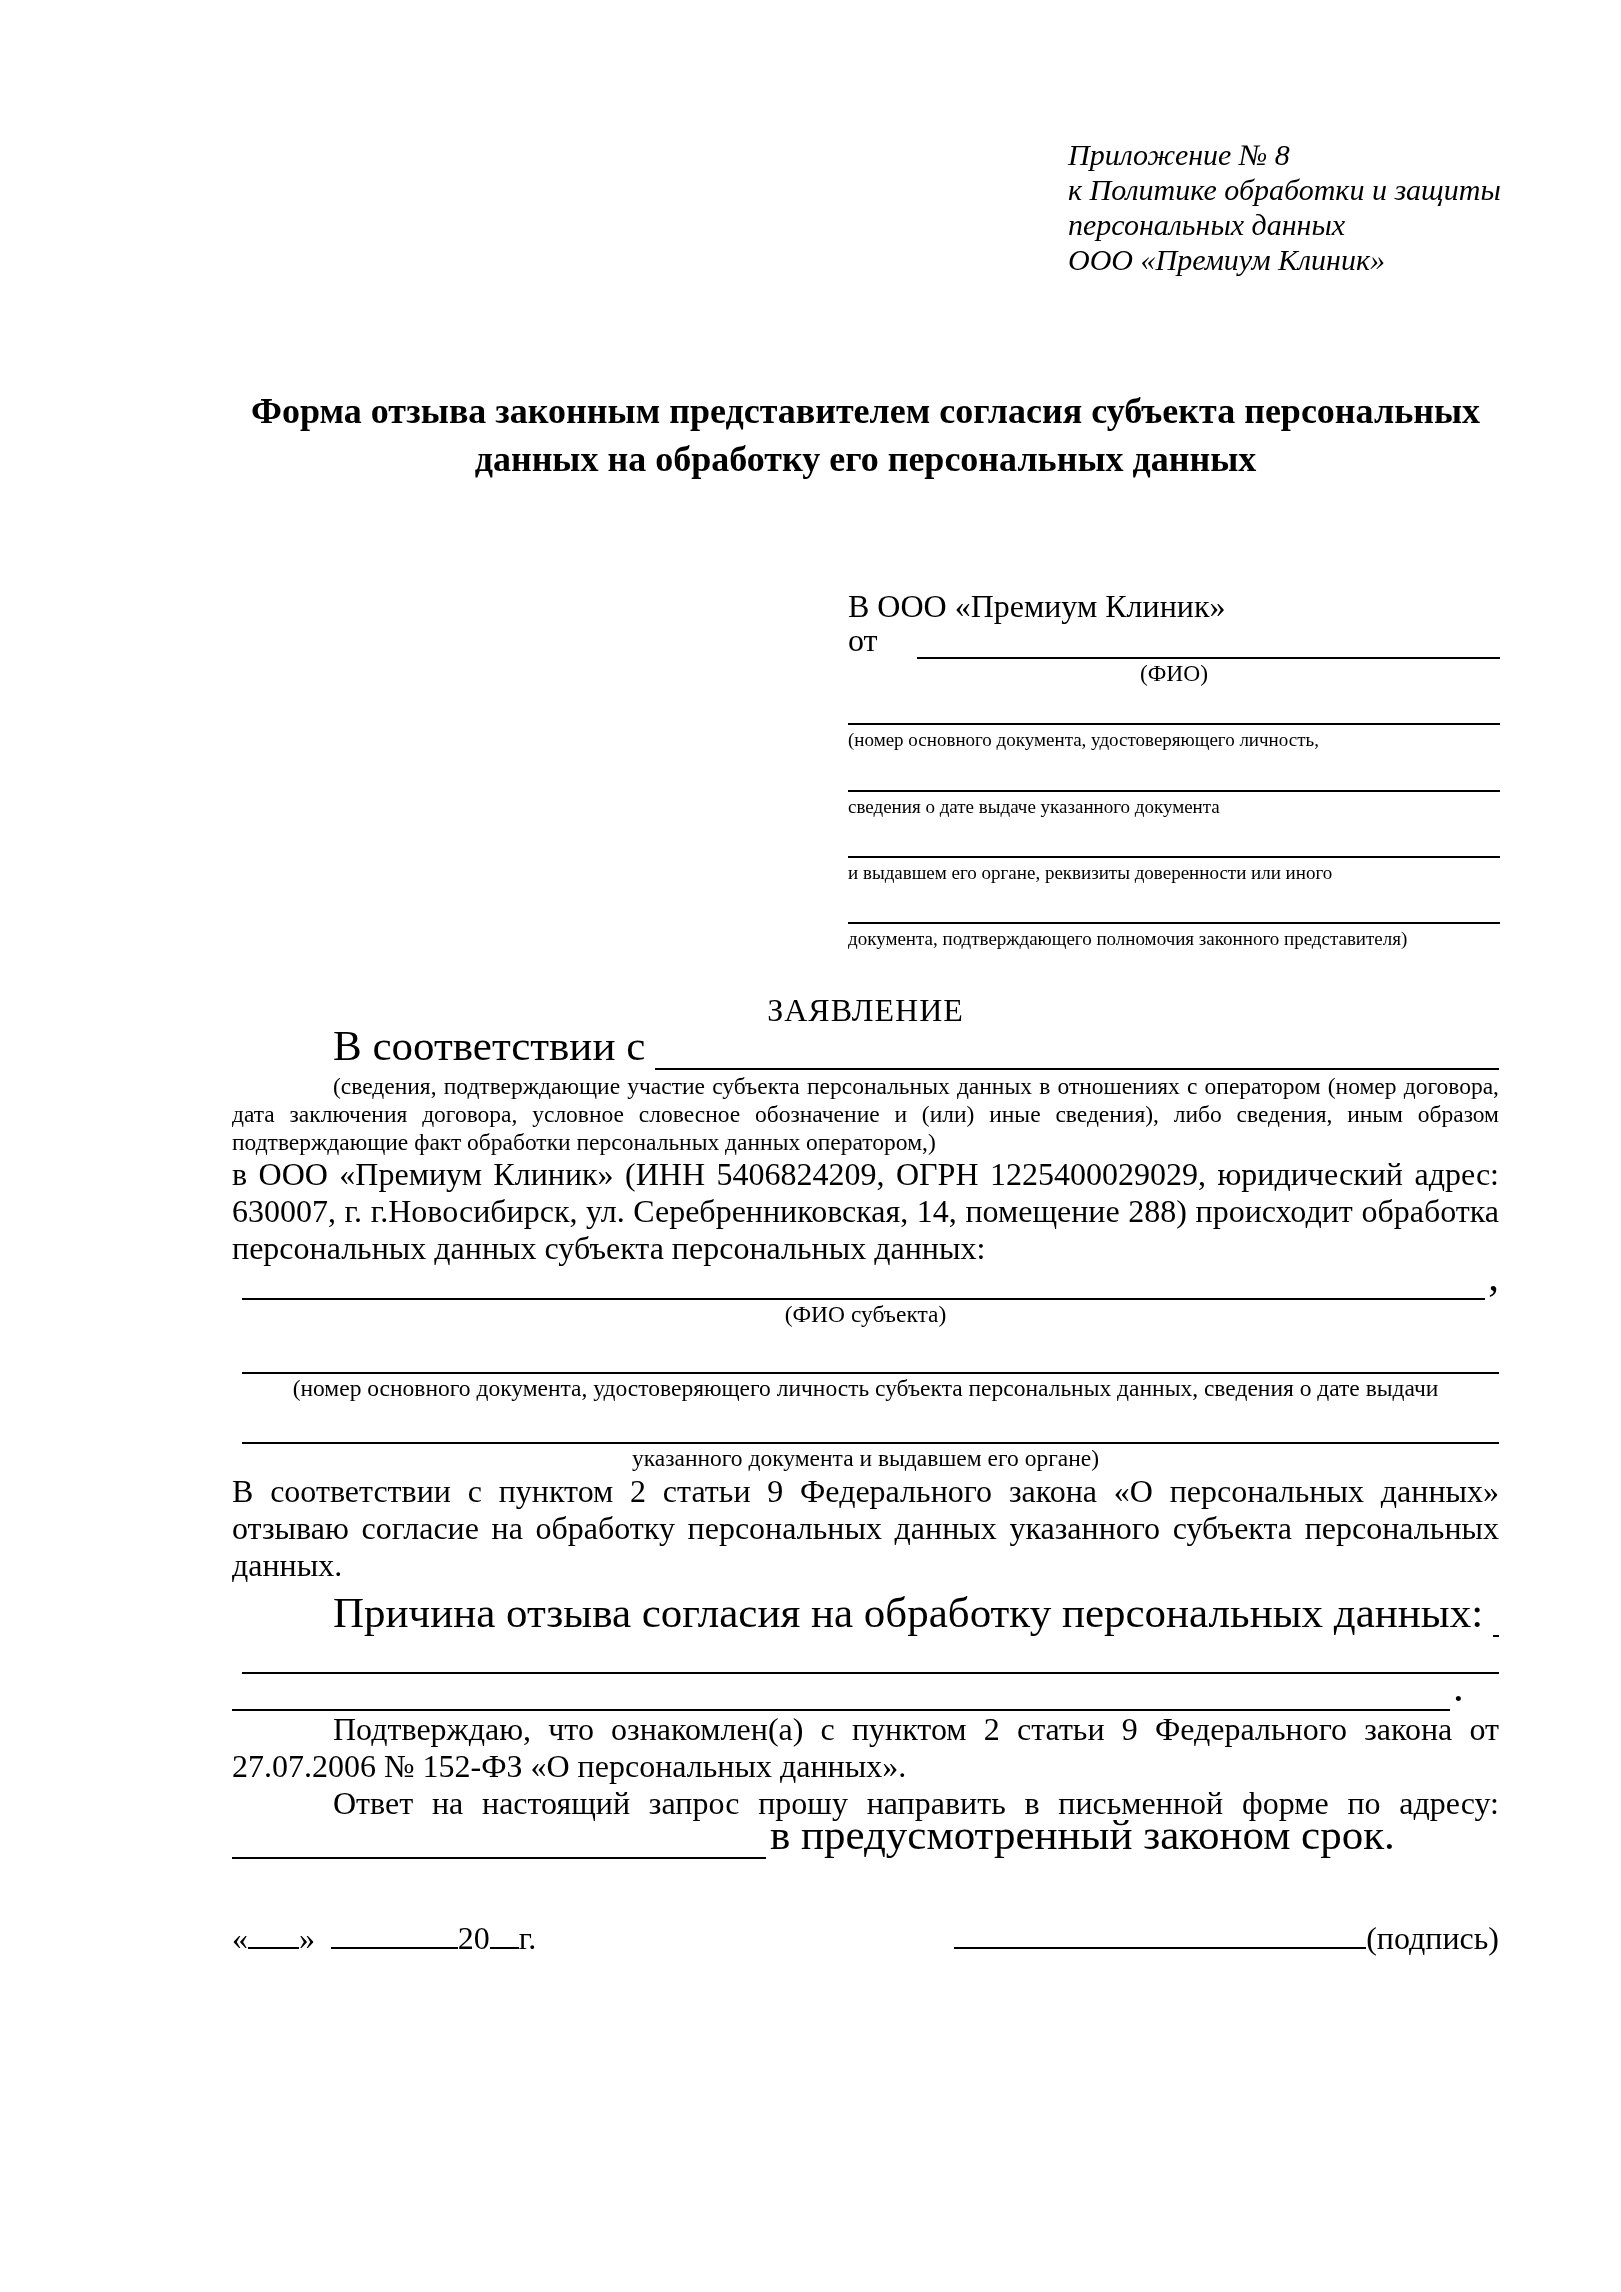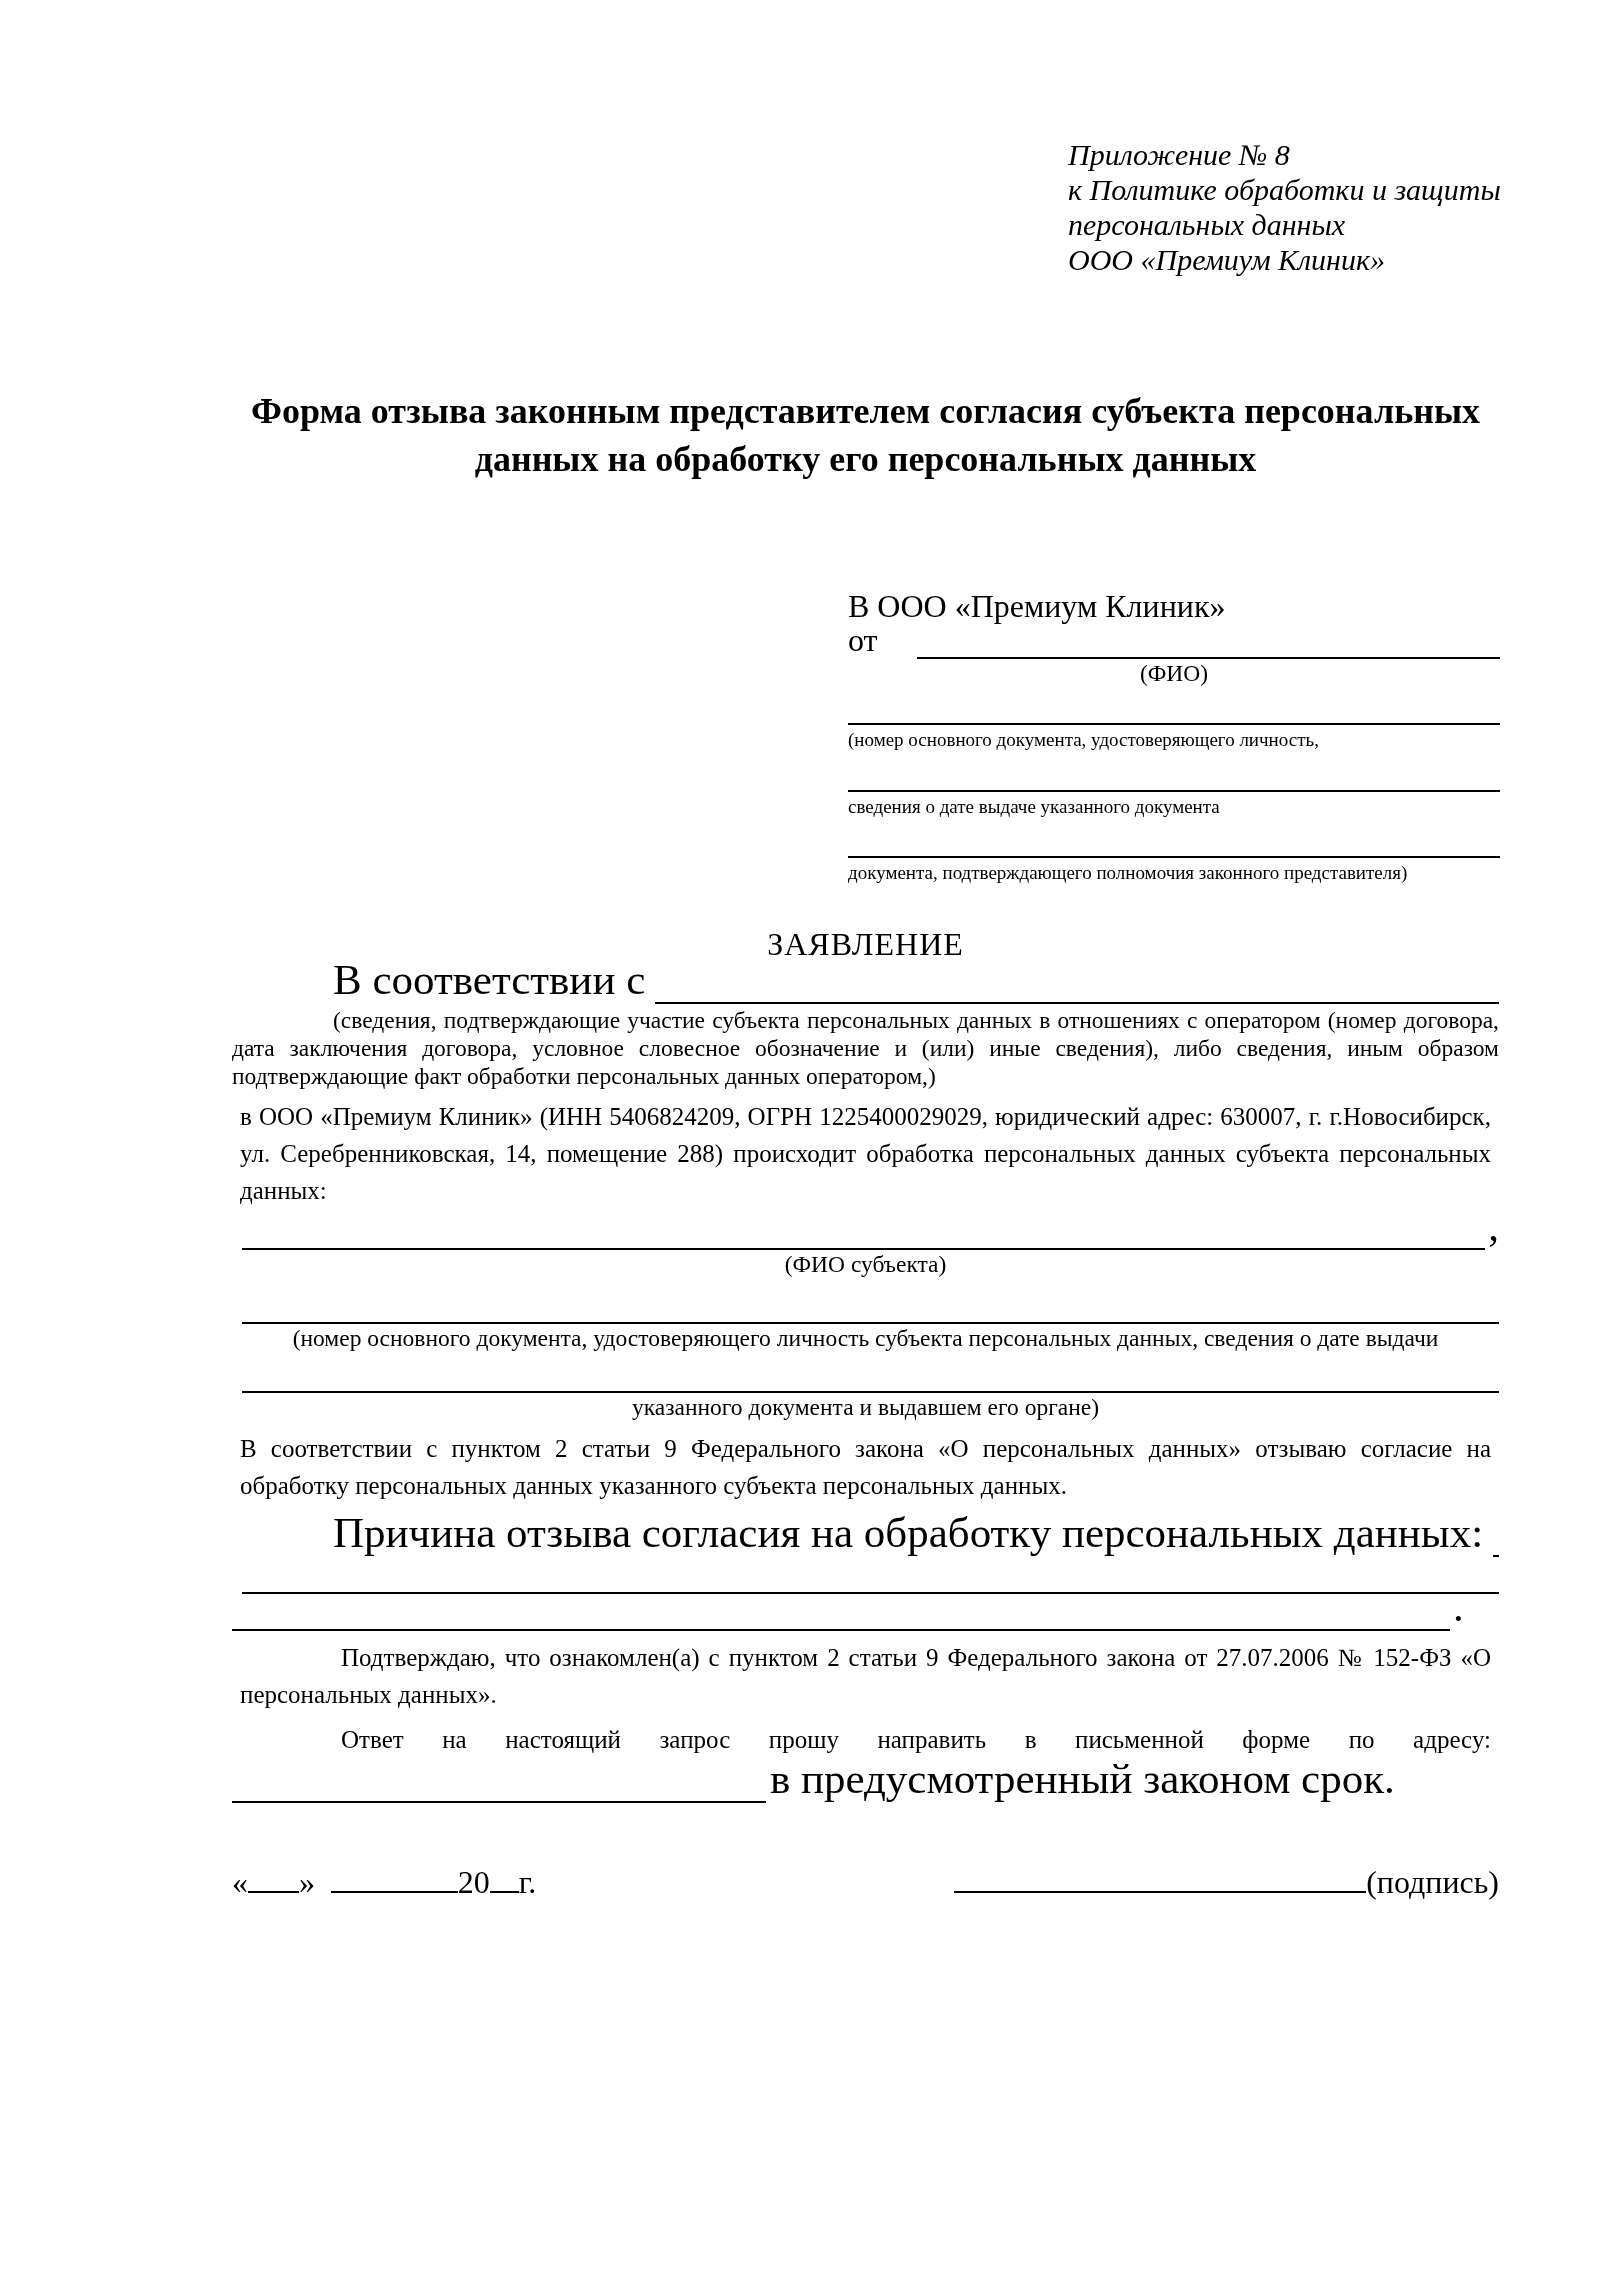--- a/index.html
+++ b/index.html
@@ -27,21 +27,21 @@
   .fld{margin-top:11.8px;}
   .fld-line{height:23.5px;border-bottom:2.9px solid #000;}
   .fld-cap{font-size:19px;line-height:29px;text-align:left;white-space:nowrap;}
   
   .heading{margin-top:37px;font-size:32px;line-height:41px;text-align:center;letter-spacing:1px;}
   .flex-row{display:flex;align-items:flex-end;font-size:43px;}
   .intro-row{height:39px;padding-left:101px;}
   .flex-row .label{white-space:nowrap;}
   .flex-row .fill{margin-left:9.8px;}
   .small-par{margin:2px 0 0 0;font-size:23.5px;line-height:28px;text-align:justify;text-indent:101px;}
-  .par{margin:8px;font-size:25px;line-height:37px;text-align:justify;}
+  .par{margin:0;font-size:32px;line-height:37px;text-align:justify;}
   .uline-row{height:33px;}
   .trail{padding-left:2.9px;}
   .center-cap{font-size:23.5px;line-height:29px;text-align:center;}
   .mt12{margin-top:11.8px;}
   .mt8{margin-top:7.8px;}
   .reason-row{height:39px;padding-left:101px;margin-top:14px;text-align:center;}
   .blank-row{height:37px;}
   .fill-fixed{flex:0 0 1218px;border-bottom:2.9px solid #000;}
   .indent-par{text-indent:101px;}
   .stretch-last{text-align-last:justify;}
@@ -78,20 +78,24 @@
     </div>
     <div class="sub-cap">(ФИО)</div>
 
     <div class="fld">
       <div class="fld-line"></div>
       <div class="fld-cap">(номер основного документа, удостоверяющего личность,</div>
     </div>
     <div class="fld">
       <div class="fld-line"></div>
       <div class="fld-cap">сведения о дате выдаче указанного документа</div>
+    </div>
+    <div class="fld">
+      <div class="fld-line"></div>
+      <div class="fld-cap">и выдавшем его органе, реквизиты доверенности или иного</div>
     </div>
     <div class="fld">
       <div class="fld-line"></div>
       <div class="fld-cap">документа, подтверждающего полномочия законного представителя)</div>
     </div>
   </div>
 
   <div class="heading">ЗАЯВЛЕНИЕ</div>
 
   <div class="flex-row intro-row">

